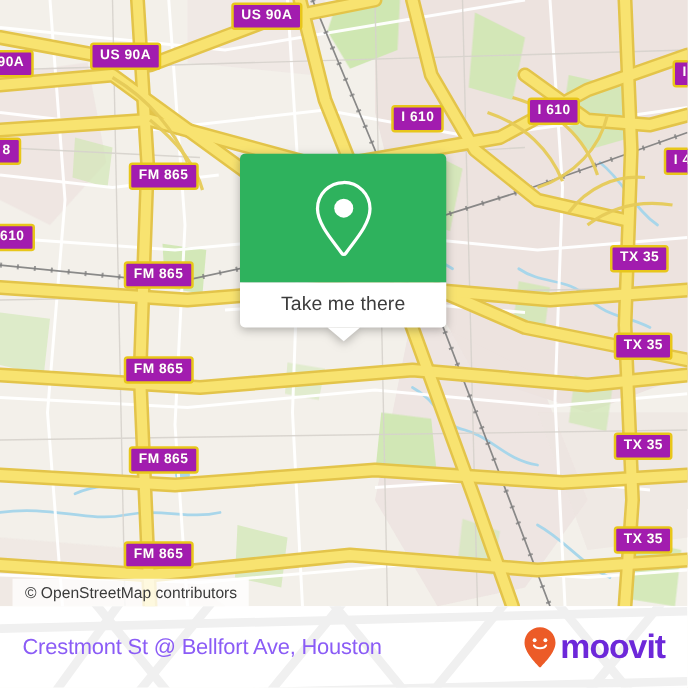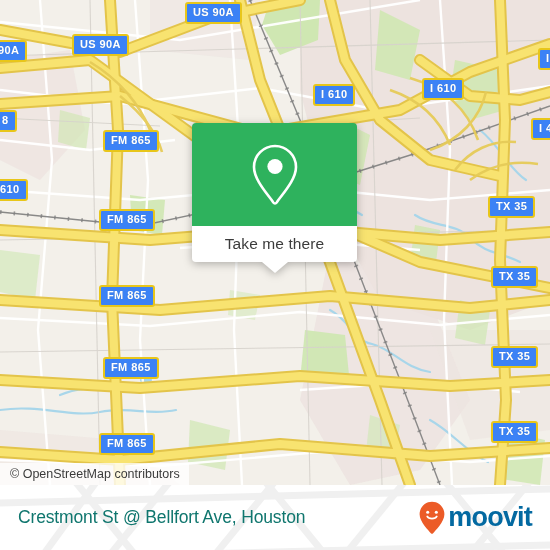--- a/index.html
+++ b/index.html
@@ -32,40 +32,40 @@
   }
   #map-svg {
     position: absolute;
     left: 0;
     top: 0;
   }
 
   
   .shield {
     position: absolute;
-    background: #3b82f6;
+    background: #a21caf;
     border: 2px solid #e8c61a;
     border-radius: 3px;
     color: #ffffff;
     font-size: 11px;
     font-weight: bold;
     font-family: "Liberation Sans", sans-serif;
     line-height: 15px;
     height: 15px;
     padding: 1px 6px 2px 6px;
     white-space: nowrap;
     letter-spacing: 0.4px;
     text-shadow: 0 0 1px rgba(120,100,0,0.25);
     box-sizing: content-box;
   }
 
   
   #attribution {
     position: absolute;
-    left: 0;
+    left: 10px;
     bottom: 0;
     height: 22px;
     line-height: 22px;
     background: rgba(255,255,255,0.78);
     color: #3b3b3b;
     font-size: 12.5px;
     padding: 0 9px 0 10px;
     white-space: nowrap;
     font-family: "Liberation Sans", sans-serif;
   }
@@ -137,34 +137,34 @@
     width: 550px;
     height: 65px;
     display: flex;
     align-items: center;
     justify-content: space-between;
     padding: 0 18px 0 18px;
     box-sizing: border-box;
   }
   #footer-title {
     font-size: 17.5px;
-    color: #0f766e;
+    color: #8b5cf6;
     font-family: "Liberation Sans", sans-serif;
     letter-spacing: -0.15px;
     white-space: nowrap;
   }
   #brand {
     display: flex;
     align-items: center;
     gap: 3px;
   }
   #brand-word {
     font-size: 27px;
     font-weight: bold;
-    color: #0369a1;
+    color: #6d28d9;
     font-family: "Liberation Sans", sans-serif;
     letter-spacing: -0.8px;
     line-height: 1;
   }
 </style>
 </head>
 <body>
 
 <div id="page">
 

